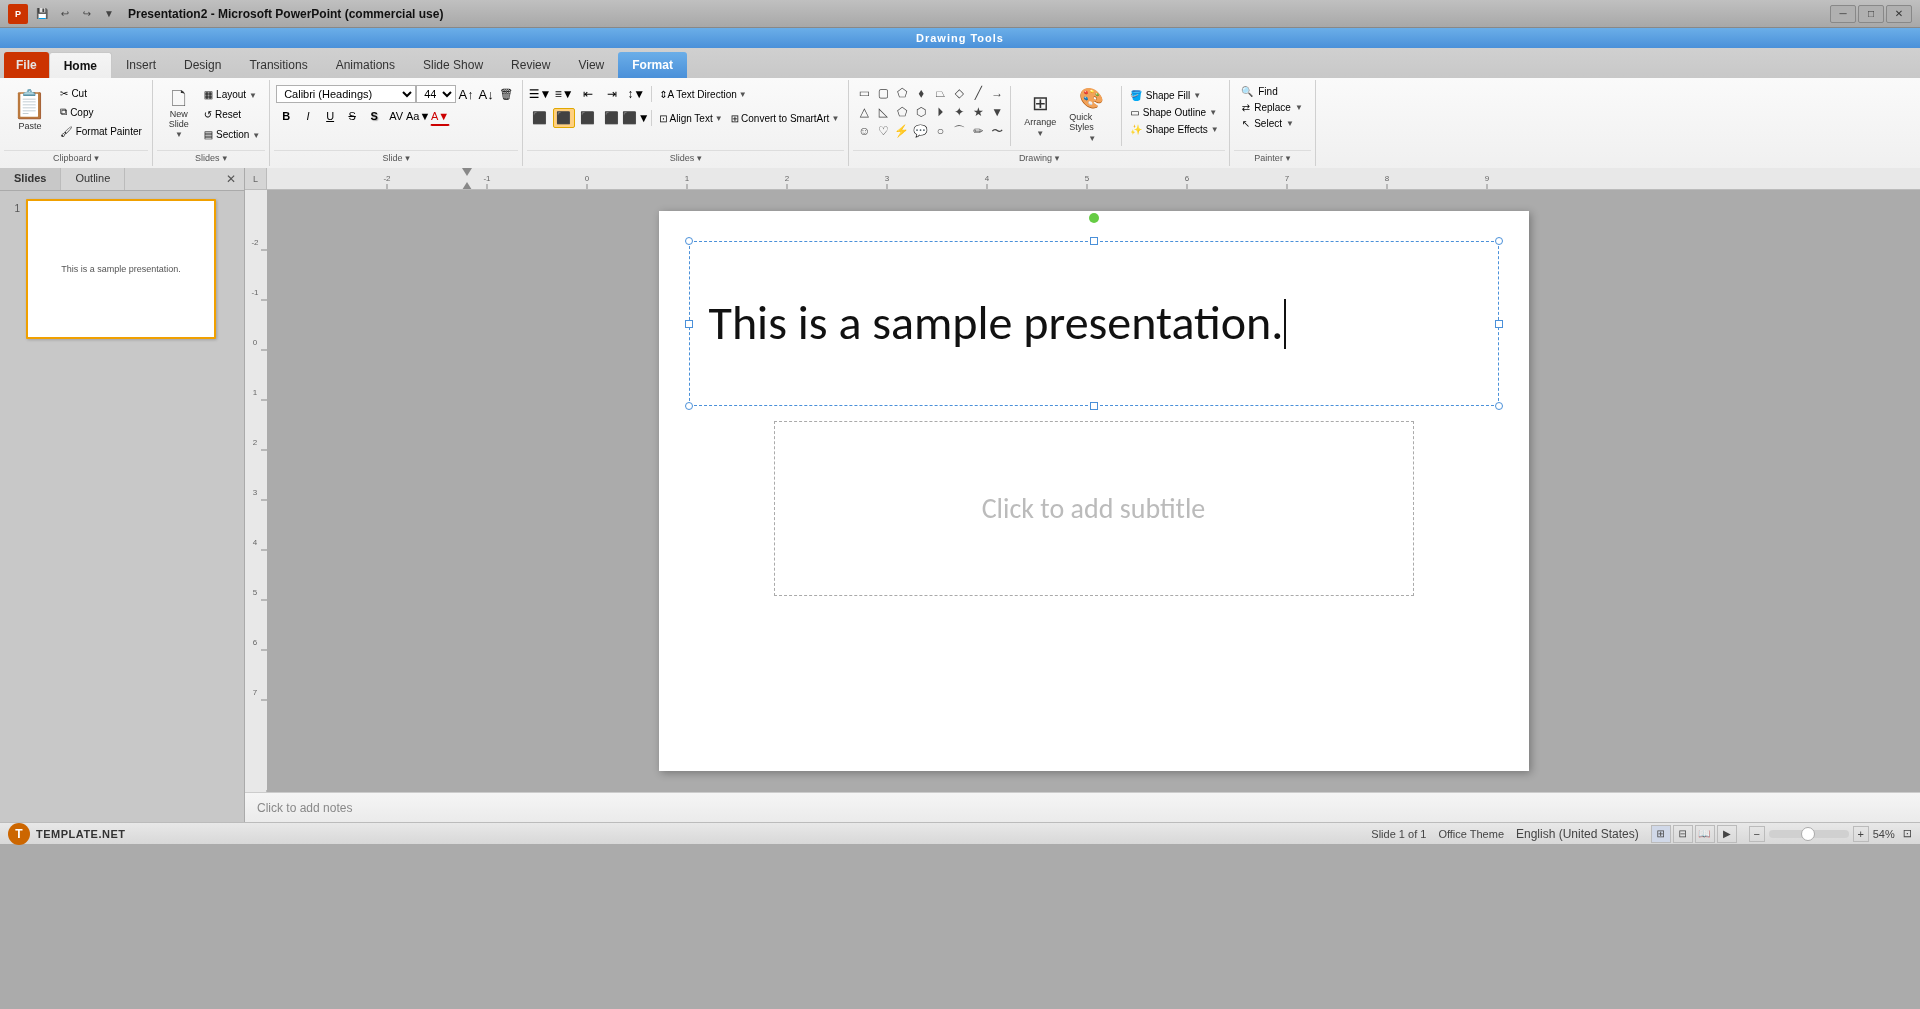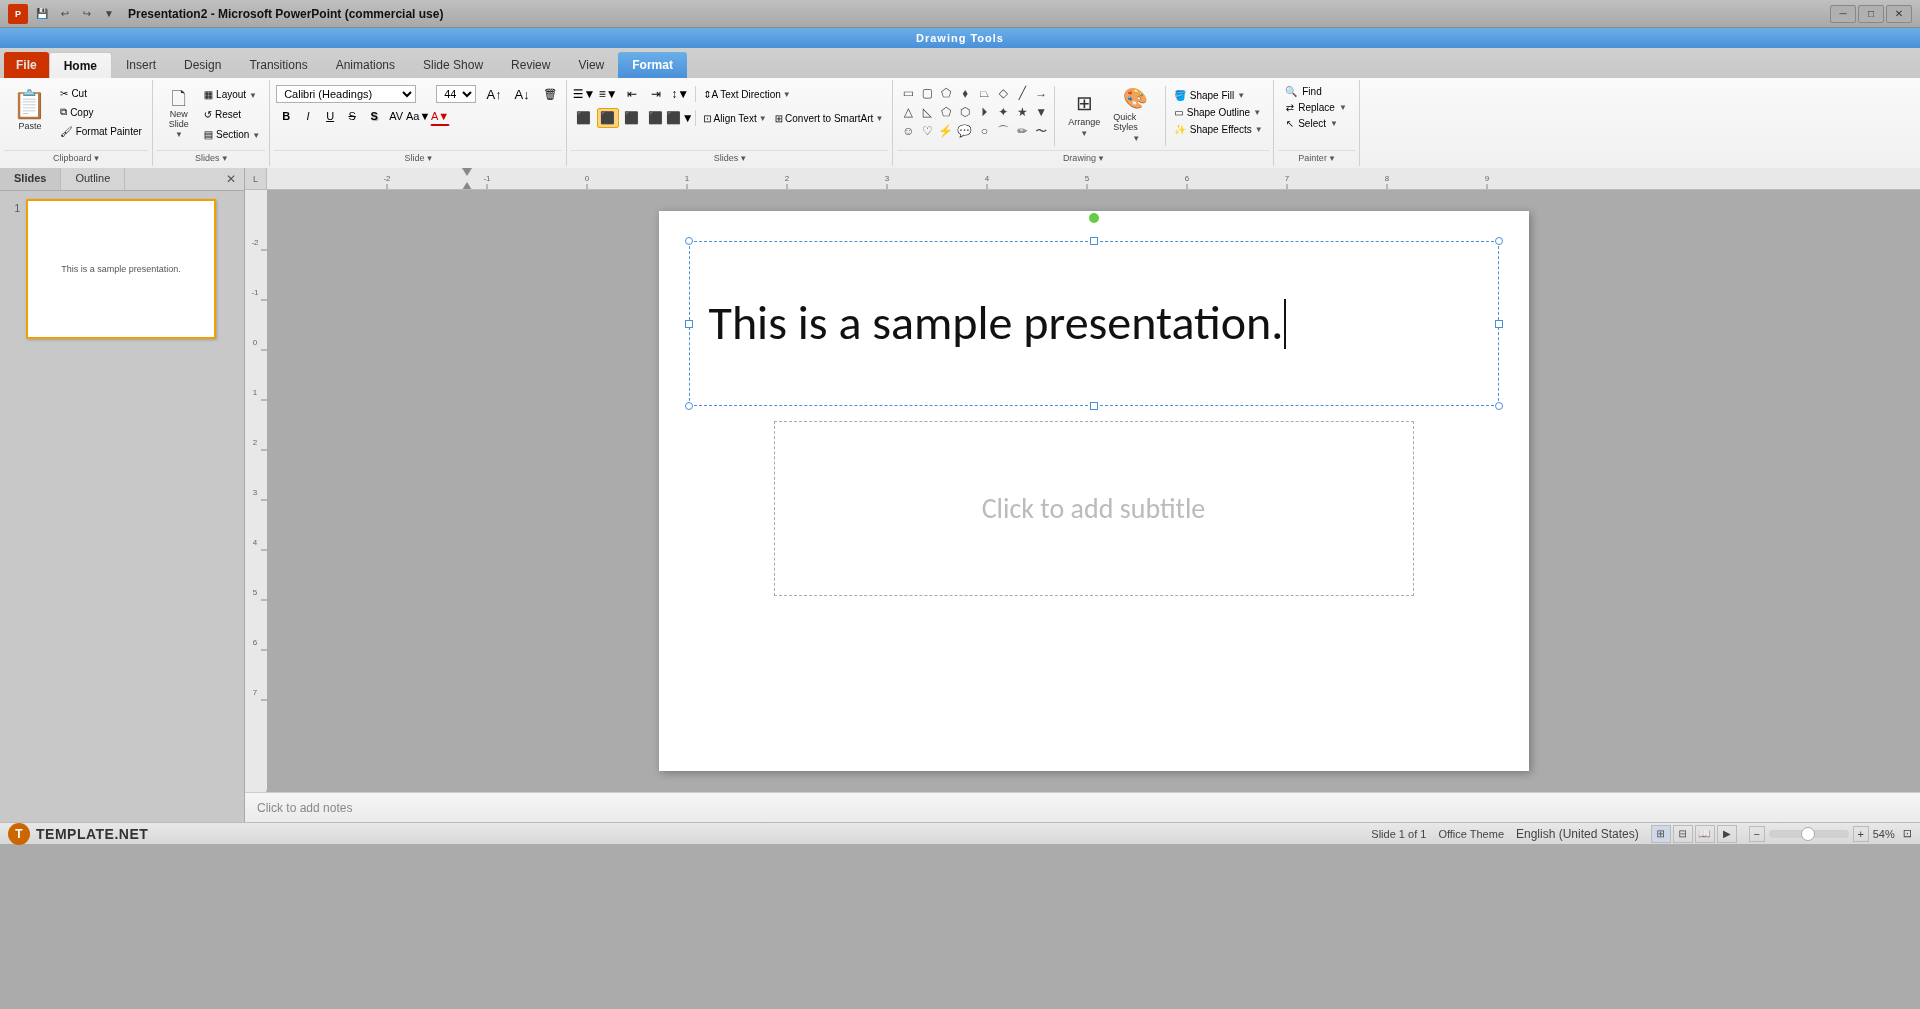--- a/index.html
+++ b/index.html
@@ -144,24 +144,24 @@
       font-size: 9px;
       color: #333;
       grid-row: span 2;
     }
     .paste-btn .icon { font-size: 28px; }
     .small-btns { display: flex; flex-direction: column; gap: 1px; }
     .small-btns .rb-btn-small { display: flex; align-items: center; gap: 3px; padding: 1px 4px; cursor: pointer; border-radius: 2px; font-size: 10px; }
 
     
     .font-controls { display: flex; flex-direction: column; gap: 2px; padding: 2px; }
-    .font-row1 { display: flex; gap: 8px; align-items: center; }
+    .font-row1 { display: flex; gap: 0; align-items: center; }
     .font-row2 { display: flex; gap: 2px; align-items: center; }
     .font-select { font-size: 11px; border: 1px solid #b0b0b0; padding: 1px 3px; background: white; width: 140px; cursor: pointer; }
-    .font-size { font-size: 11px; border: 1px solid #b0b0b0; padding: 1px 3px; background: white; width: 40px; cursor: pointer; margin-left: 12px; }
+    .font-size { font-size: 11px; border: 1px solid #b0b0b0; padding: 1px 3px; background: white; width: 40px; cursor: pointer; }
     .font-btn { width: 20px; height: 20px; border: 1px solid transparent; border-radius: 2px; display: flex; align-items: center; justify-content: center; cursor: pointer; font-size: 11px; }
     .font-btn-b { font-weight: bold; }
     .font-btn-i { font-style: italic; }
     .font-btn-u { text-decoration: underline; }
     .font-btn-s { text-decoration: line-through; }
 
     
     .para-controls { display: flex; flex-direction: column; gap: 2px; padding: 2px; }
     .para-row { display: flex; gap: 2px; align-items: center; }
     .para-btn { width: 22px; height: 20px; border: 1px solid transparent; border-radius: 2px; display: flex; align-items: center; justify-content: center; cursor: pointer; font-size: 12px; }
@@ -276,21 +276,21 @@
       height: 22px;
       background: #cc6600;
       border-radius: 50%;
       display: flex;
       align-items: center;
       justify-content: center;
       color: white;
       font-size: 12px;
       font-weight: bold;
     }
-    #branding .brand-name { font-size: 14px; font-weight: bold; color: #333; letter-spacing: 0.5px; }
+    #branding .brand-name { font-size: 11px; font-weight: bold; color: #333; letter-spacing: 0.5px; }
 
     
     .shape-fill-btn, .shape-outline-btn, .shape-effects-btn {
       display: flex;
       align-items: center;
       gap: 3px;
       font-size: 10px;
       cursor: pointer;
       padding: 2px 4px;
       border-radius: 2px;

